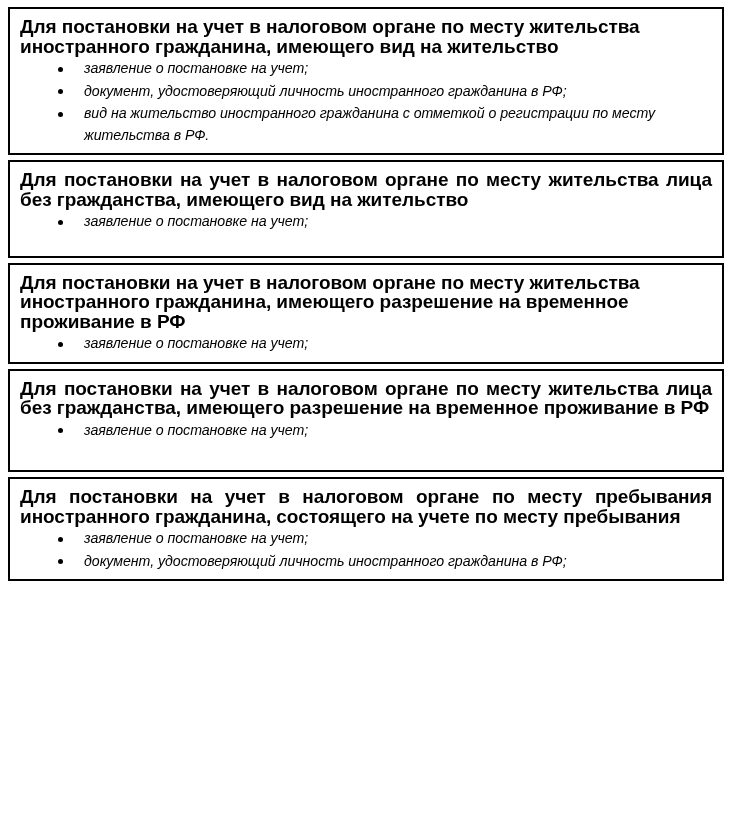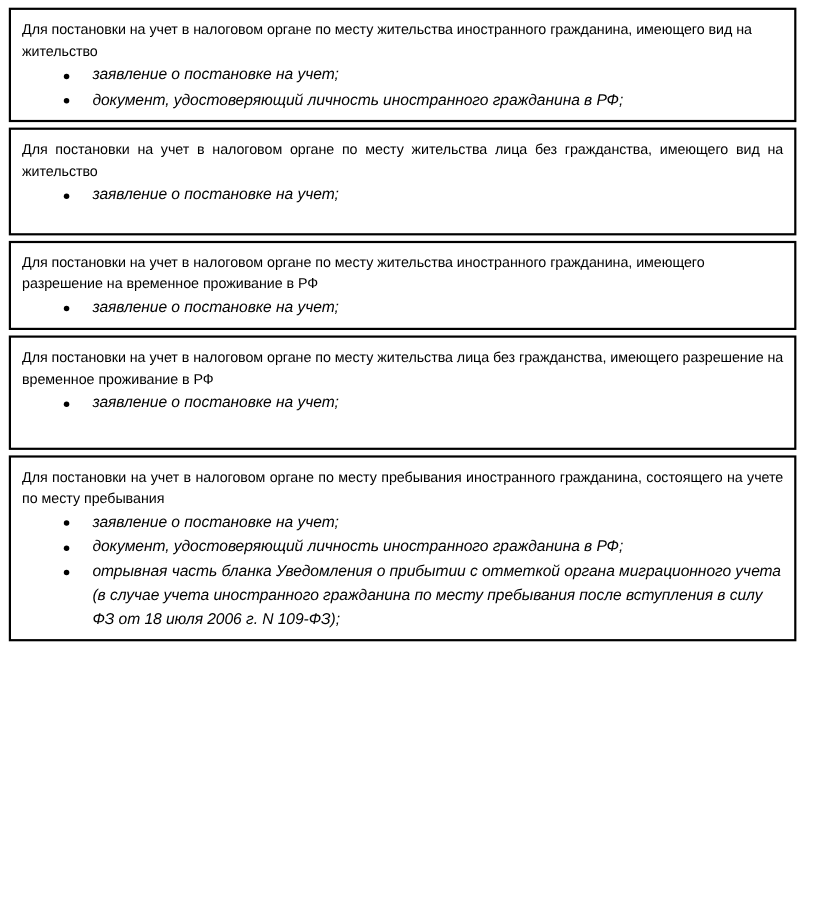--- a/index.html
+++ b/index.html
@@ -26,22 +26,22 @@
   .block {
     box-sizing: border-box;
     border: 2px solid #000000;
     background: #ffffff;
     margin-bottom: 5px;
     padding: 8px 10px 6px 10px;
   }
   .block:last-child { margin-bottom: 0; }
 
   .block-header {
-    font-weight: normal;
-    font-size: 13px;
+    font-weight: bold;
+    font-size: 19px;
     line-height: 19.5px;
     letter-spacing: -0.05px;
     margin: 0 0 2px 0;
     text-align: left;
   }
   .block-header.justified {
     text-align: justify;
     text-align-last: left;
   }
 
@@ -76,20 +76,21 @@
 </style>
 </head>
 <body>
 
 <div id="doc">
     <div class="block">
       <div class="block-header">Для постановки на учет в налоговом органе по месту жительства иностранного гражданина, имеющего вид на жительство</div>
       <ul class="bullets">
         <li class="bullet">заявление о постановке на учет;</li>
         <li class="bullet">документ, удостоверяющий личность иностранного гражданина в РФ;</li>
+        <li class="bullet">вид на жительство иностранного гражданина с отметкой о регистрации по месту жительства в РФ.</li>
       </ul>
     </div>
     <div class="block pad-bottom-big">
       <div class="block-header justified">Для постановки на учет в налоговом органе по месту жительства лица без гражданства, имеющего вид на жительство</div>
       <ul class="bullets">
         <li class="bullet">заявление о постановке на учет;</li>
       </ul>
     </div>
     <div class="block">
       <div class="block-header">Для постановки на учет в налоговом органе по месту жительства иностранного гражданина, имеющего разрешение на временное проживание в РФ</div>
@@ -101,16 +102,15 @@
       <div class="block-header justified">Для постановки на учет в налоговом органе по месту жительства лица без гражданства, имеющего разрешение на временное проживание в РФ</div>
       <ul class="bullets">
         <li class="bullet"> заявление о постановке на учет;</li>
       </ul>
     </div>
     <div class="block">
       <div class="block-header justified">Для постановки на учет в налоговом органе по месту пребывания иностранного гражданина, состоящего на учете по месту пребывания</div>
       <ul class="bullets">
         <li class="bullet">заявление о постановке на учет;</li>
         <li class="bullet">документ, удостоверяющий личность иностранного гражданина в РФ;</li>
-        <li class="bullet"> отрывная часть бланка Уведомления о прибытии с отметкой органа миграционного учета (в случае учета иностранного гражданина по месту пребывания после вступления в силу ФЗ от 18 июля 2006 г. N 109-ФЗ);</li>
       </ul>
     </div>
   </div>
 
 </body></html>

